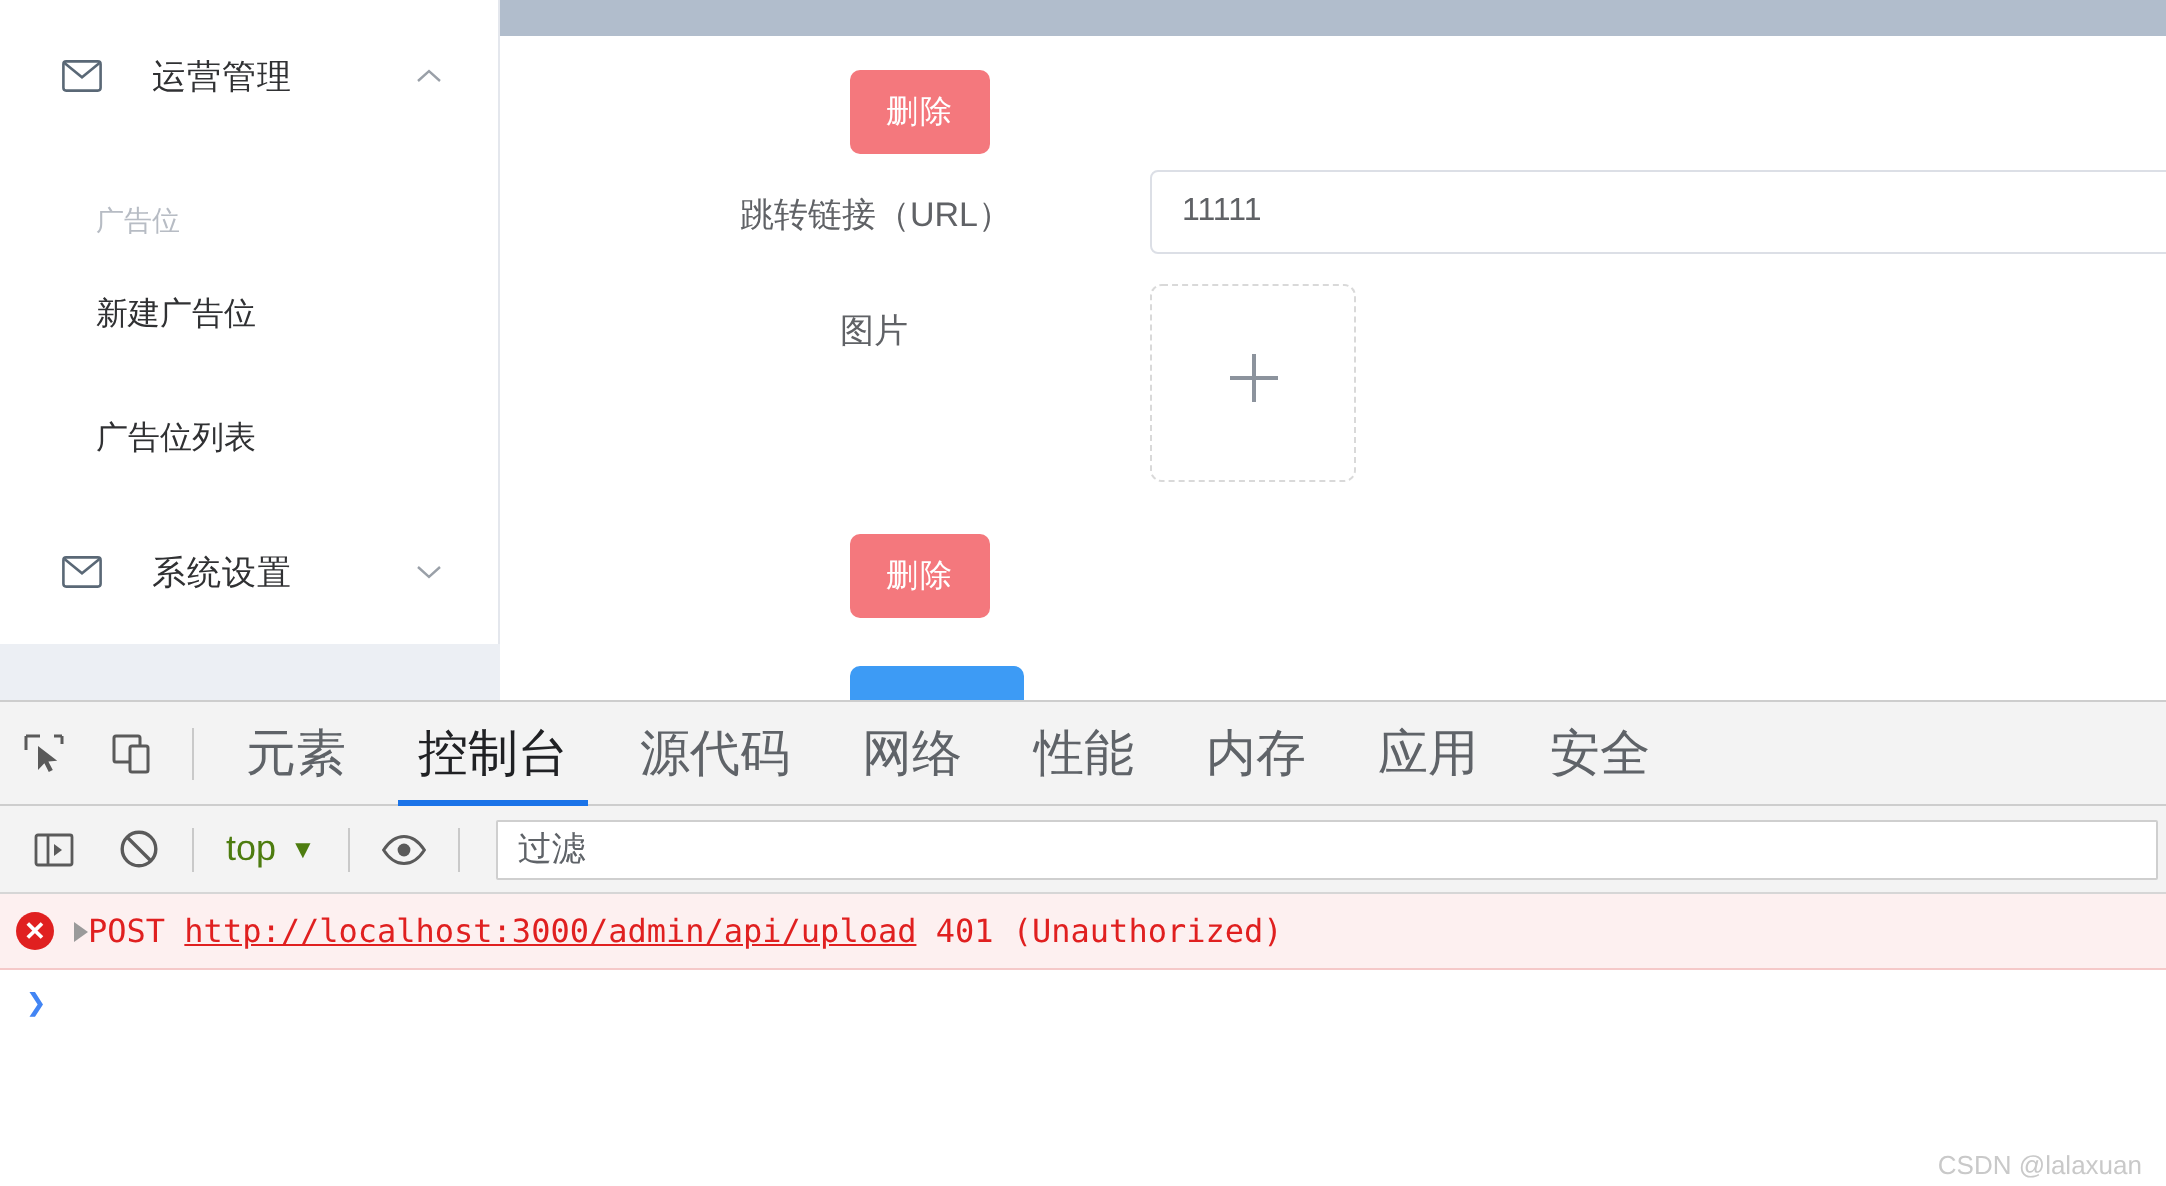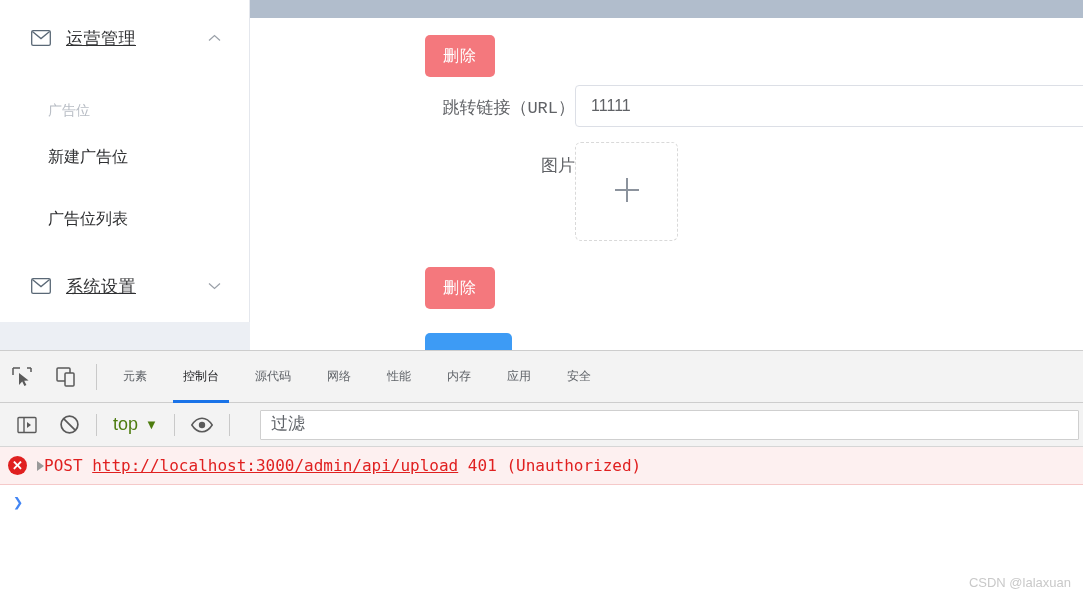--- a/index.html
+++ b/index.html
@@ -38,25 +38,24 @@
     padding-left: 30px;
     cursor: pointer;
   }
   .menu-group .mg-icon {
     width: 22px; height: 22px;
     flex: 0 0 22px;
     display: flex; align-items: center; justify-content: center;
     color: #5a6876;
   }
   .menu-group .mg-label {
-    margin-left: 14px;
+    margin-left: 24px;
     font-size: 17px;
     color: #303133;
     letter-spacing: .5px;
-    text-decoration: underline;
   }
   .menu-group .mg-arrow {
     position: absolute; right: 28px; top: 50%;
     transform: translateY(-50%);
     width: 14px; height: 14px;
     color: #9aa0a8;
     display: flex; align-items: center; justify-content: center;
   }
   .submenu-item {
     position: absolute; left: 0; width: 249px;
@@ -95,23 +94,22 @@
     letter-spacing: 1px;
     cursor: pointer;
   }
   #del-top { left: 175px; top: 35px; }
   #del-bottom { left: 175px; top: 267px; }
 
   .form-label {
     position: absolute;
     font-size: 17px;
     color: #606266;
-    text-align: right;
+    text-align: left;
     white-space: nowrap;
-    font-family: Liberation Mono, monospace;
   }
   #lbl-url { left: 120px; top: 96px; width: 205px; }
   #lbl-img { left: 170px; top: 154px; width: 155px; }
 
   .url-input {
     position: absolute;
     left: 325px; top: 85px;
     width: 520px; height: 42px;
     border: 1px solid #dcdfe6;
     border-radius: 4px;
@@ -167,21 +165,21 @@
   }
   .dt-sep {
     width: 1px; height: 26px;
     background: #c9c9c9;
     margin: 0 8px;
   }
   .dt-tab {
     height: 52px;
     padding: 0 18px;
     display: flex; align-items: center;
-    font-size: 12px;
+    font-size: 25px;
     color: #5f6368;
     cursor: pointer;
     position: relative;
     white-space: nowrap;
     justify-content: center;
   }
   .dt-tab.active { color: #202124; }
   .dt-tab.active::after {
     content: "";
     position: absolute;
@@ -213,28 +211,28 @@
     display: flex; align-items: center;
     gap: 7px;
     padding: 0 10px;
     font-size: 18px;
     color: #4d7c0f;
     cursor: pointer;
   }
   .fb-filter {
     flex: 1;
     height: 30px;
-    margin-left: 24px; margin-right: 4px;
+    margin-left: 12px; margin-right: 4px;
     border: 1px solid #cfcfcf;
     background: #ffffff;
     border-radius: 1px;
     font-size: 17px;
     color: #5f6368;
     padding: 0 10px;
-    font-family: Liberation Mono, monospace;
+    font-family: Liberation Serif, serif;
     outline: none;
   }
   .fb-filter::placeholder { color: #5f6368; }
 
   .console-body {
     position: relative;
     height: 147px;
     background: #ffffff;
   }
   .err-row {

